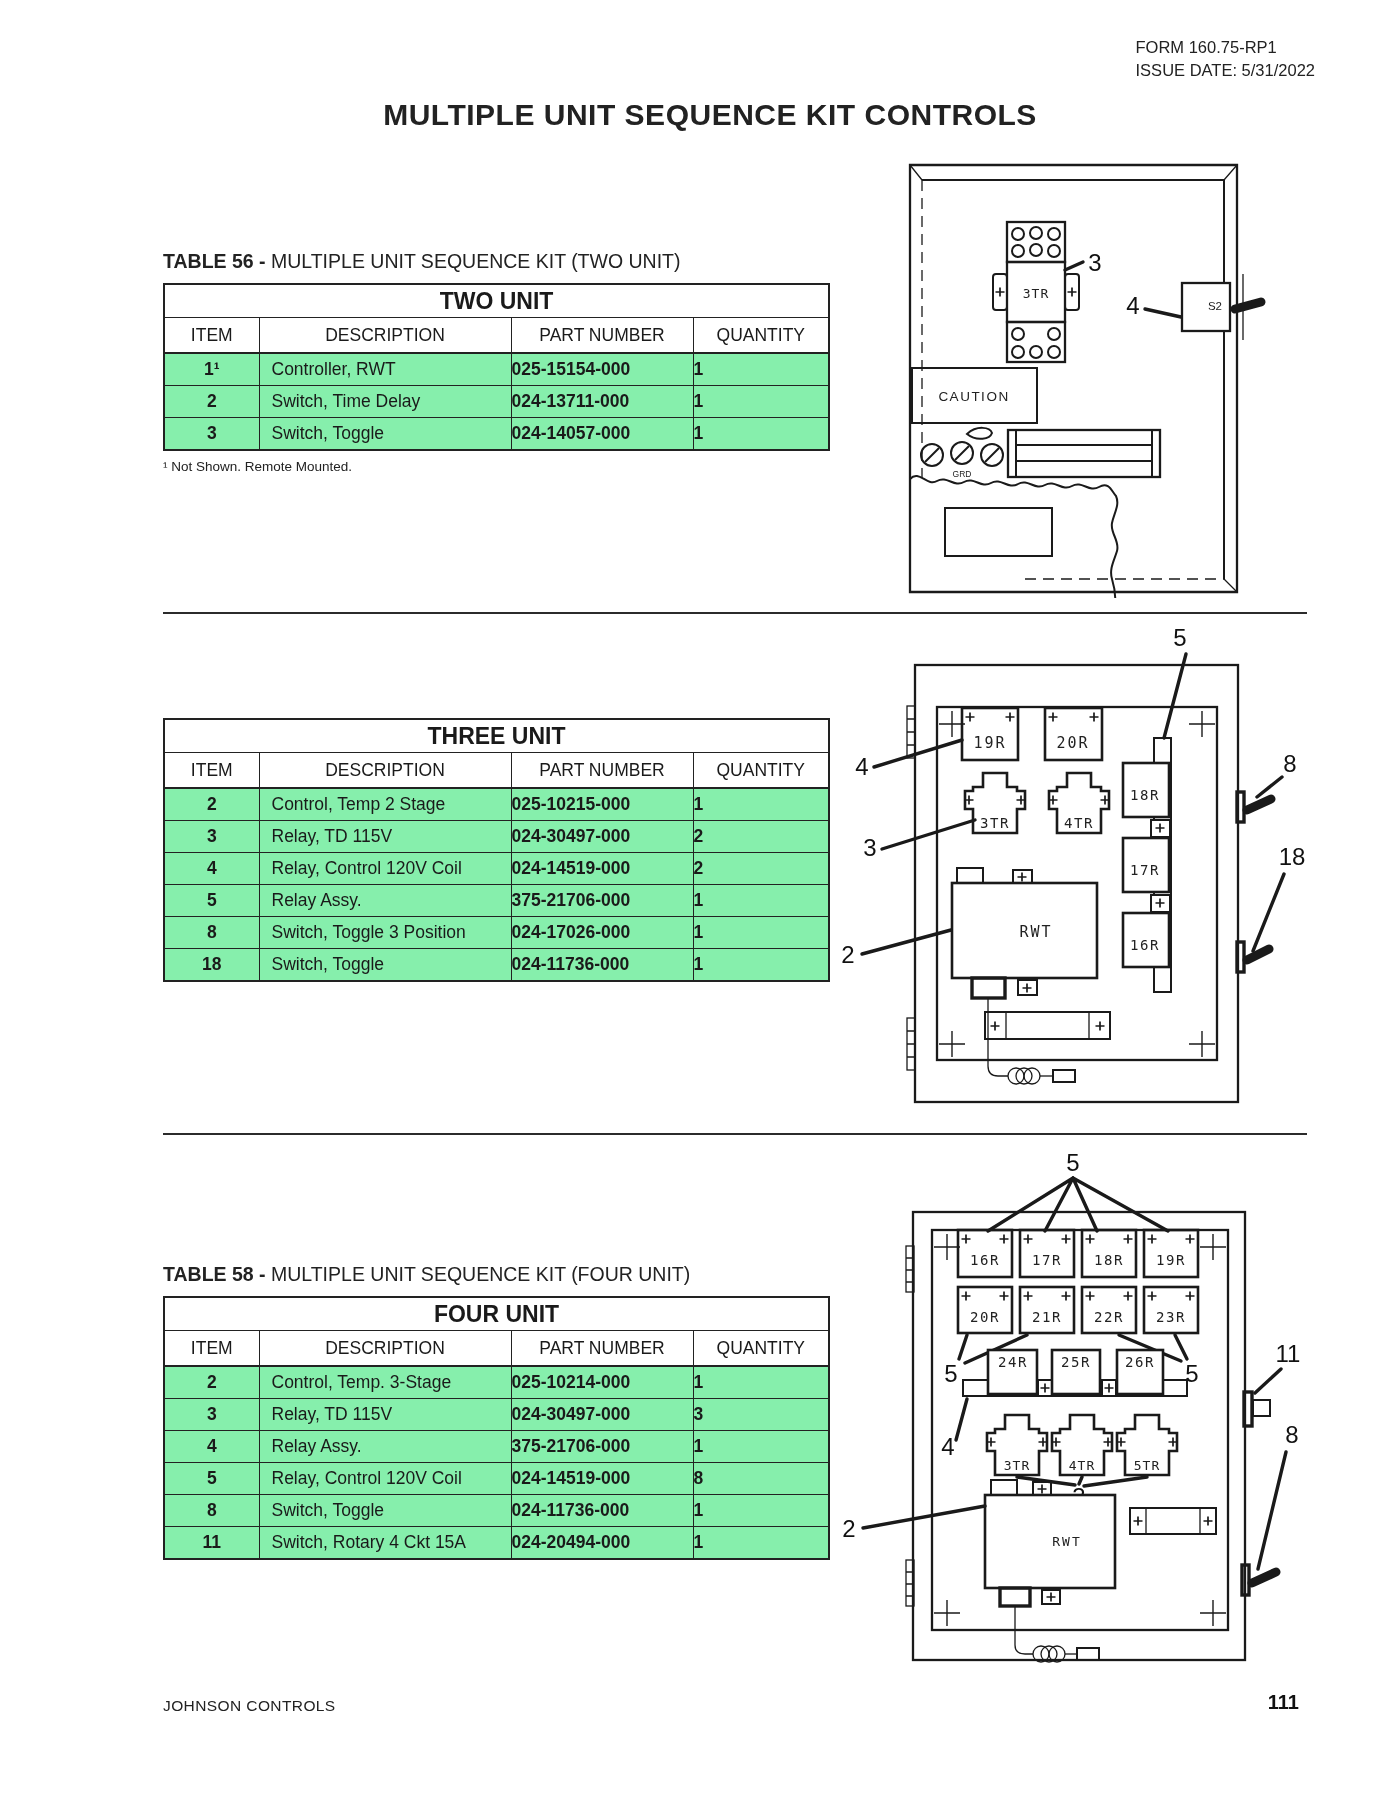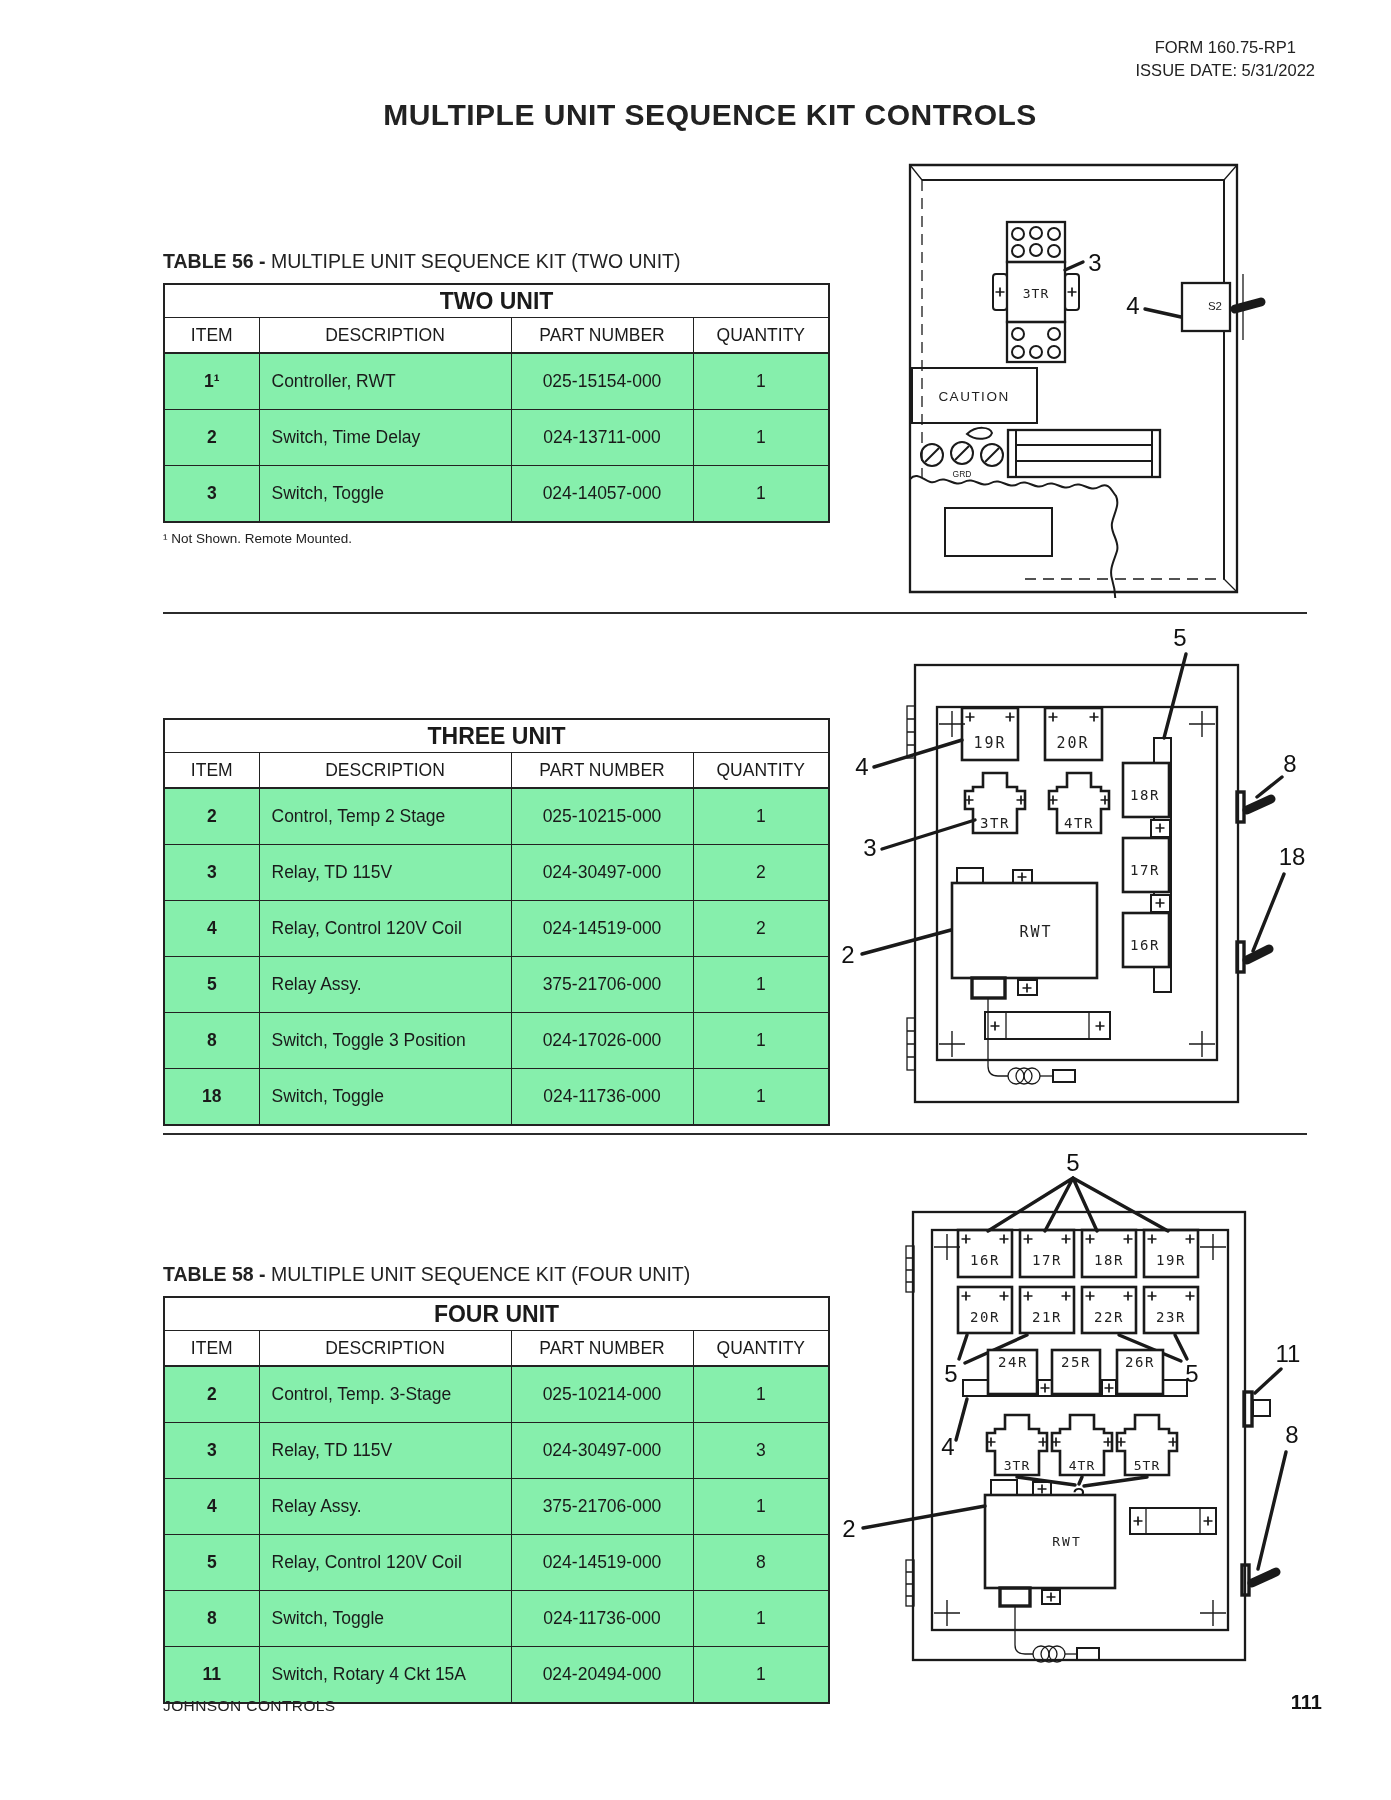--- a/index.html
+++ b/index.html
@@ -2,35 +2,35 @@
 <html><head>
 <meta charset="utf-8">
 <style>
   html,body{margin:0;padding:0;}
   body{
     width:1391px;height:1800px;position:relative;background:#ffffff;
     font-family:"Liberation Sans",sans-serif;color:#1a1a1a;overflow:hidden;
   }
   .abs{position:absolute;}
   
-  .hdr{top:36px;right:76px;text-align:center;font-size:16.5px;line-height:1.4;color:#222;}
+  .hdr{top:36px;right:76px;text-align:left;font-size:16.5px;line-height:1.4;color:#222;}
   .title{top:98px;left:710px;transform:translateX(-50%);font-size:30px;font-weight:bold;letter-spacing:.5px;white-space:nowrap;color:#222;}
   .footer-left{left:163px;top:1697px;font-size:15.5px;letter-spacing:.4px;color:#222;}
-  .footer-right{right:69px;top:1691px;font-size:20px;font-weight:bold;color:#111;}
+  .footer-right{right:92px;top:1691px;font-size:20px;font-weight:bold;color:#111;}
   .rule{left:163px;width:1144px;height:2px;background:#2b2b2b;}
   
   .tblock{width:591px;}
   .caption{font-size:19.5px;margin-bottom:10px;white-space:nowrap;color:#222;}
   .caption b{font-weight:bold;}
   table.parts{border-collapse:collapse;table-layout:fixed;width:665px;border:2.6px solid #222;}
   table.parts th,table.parts td{border:1.7px solid #222;overflow:hidden;}
   th.group{height:30px;font-size:23px;font-weight:bold;text-align:center;}
   tr.cols th{height:32px;font-size:17.5px;font-weight:normal;text-align:center;border-bottom:2.3px solid #222;}
   table.parts td{height:31px;font-size:17.5px;background:#86efac;}
-  td.c{text-align:center;padding:12px;}
+  td.c{text-align:left;padding:0;font-weight:bold;}
   td.item{font-weight:bold;text-align:center;padding:0;}
   td.desc{text-align:left;padding:0 0 0 12px;}
   .footnote{margin-top:8px;font-size:13.5px;color:#222;}
   
   .s2{stroke:#1a1a1a;stroke-width:2;fill:none;}
   .s22{stroke:#1a1a1a;stroke-width:2.3;fill:none;}
   .s25{stroke:#1a1a1a;stroke-width:2.6;fill:none;}
   .s3{stroke:#1a1a1a;stroke-width:3.4;fill:none;stroke-linecap:round;}
   .thin{stroke:#1a1a1a;stroke-width:1.3;fill:none;}
   .thk{stroke:#1a1a1a;stroke-width:3.4;fill:none;}

